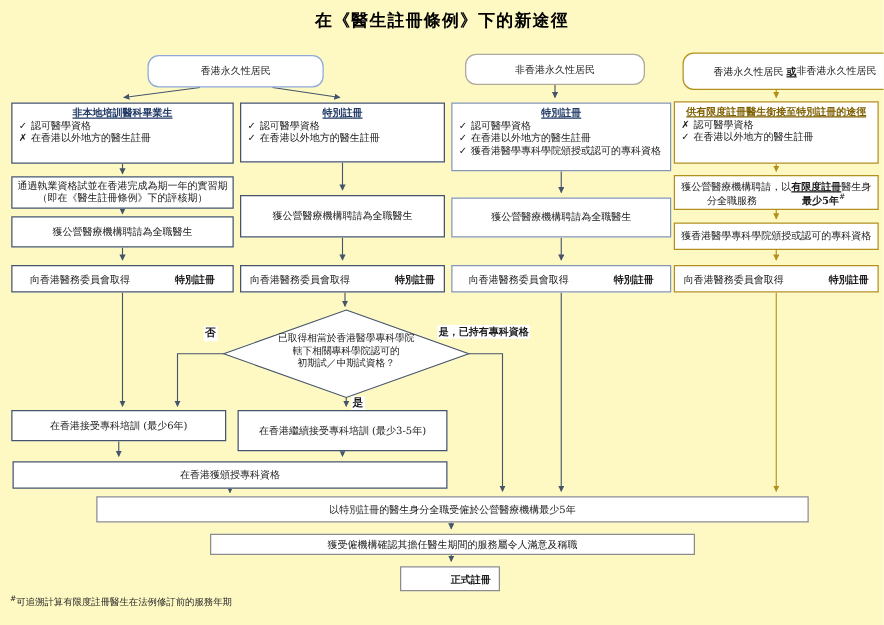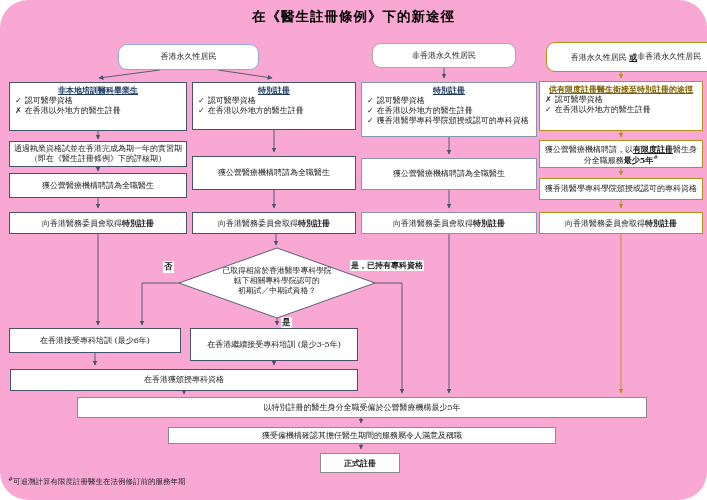--- a/index.html
+++ b/index.html
@@ -1,37 +1,37 @@
 <!DOCTYPE html>
 <html><head>
 <meta charset="utf-8">
 <style>
   html,body{margin:0;padding:0;background:#fff;}
-  #canvas{position:relative;width:707px;height:500px;background:#f9a8d4;
-    font-family:"DejaVu Serif","Liberation Serif",serif;color:#1a1a1a;overflow:hidden;border-radius:28px;}
+  #canvas{position:relative;width:707px;height:500px;background:#fef9c3;
+    font-family:"DejaVu Serif","Liberation Serif",serif;color:#1a1a1a;overflow:hidden;}
   .title{position:absolute;top:8px;left:0;right:0;text-align:center;
     font-size:13.5px;font-weight:bold;letter-spacing:1px;color:#000;}
   svg.conn{position:absolute;left:0;top:0;}
   .box{position:absolute;box-sizing:border-box;border:1px solid #44546A;background:#fff;
     font-size:8px;line-height:10px;text-align:center;
     display:flex;align-items:center;justify-content:center;padding:1px 3px;}
   .hdr{display:block;text-align:left;padding:2px 5px;}
   .hdr .t{display:block;text-align:center;font-weight:bold;text-decoration:underline;
     color:#1F3864;margin-bottom:1px;}
   .hdr .sub{display:block;text-align:center;}
   .hdr .item{display:flex;align-items:flex-start;gap:3px;text-align:left;}
   .hdr .item .ic{flex:0 0 auto;}
   .rounded{border-radius:9px;}
   .blue-light{border-color:#8EAADB;}
   .greyt{border-color:#ADA99C;}
   .gold{border-color:#B38F1D;}
   .gold .t{color:#7F6000;}
   .c3b{border-color:#8496B0;}
   .greyb{border-color:#8C8C8C;}
-  .bold{font-weight:bold;}
+  .bold{font-weight:bold;padding-left:36px;}
   .bu{font-weight:bold;text-decoration:underline;}
   sup{font-size:6px;line-height:0;}
   .dtext{position:absolute;left:192px;top:266px;width:170px;font-size:7.8px;
     line-height:10px;text-align:center;}
   .dtext span{display:block;}
   .lbl{position:absolute;font-size:8.5px;font-weight:bold;background:#fff;padding:0 1px;white-space:nowrap;}
   .footnote{position:absolute;left:8px;top:477px;font-size:7.5px;color:#262626;}
 </style>
 </head>
 <body>

